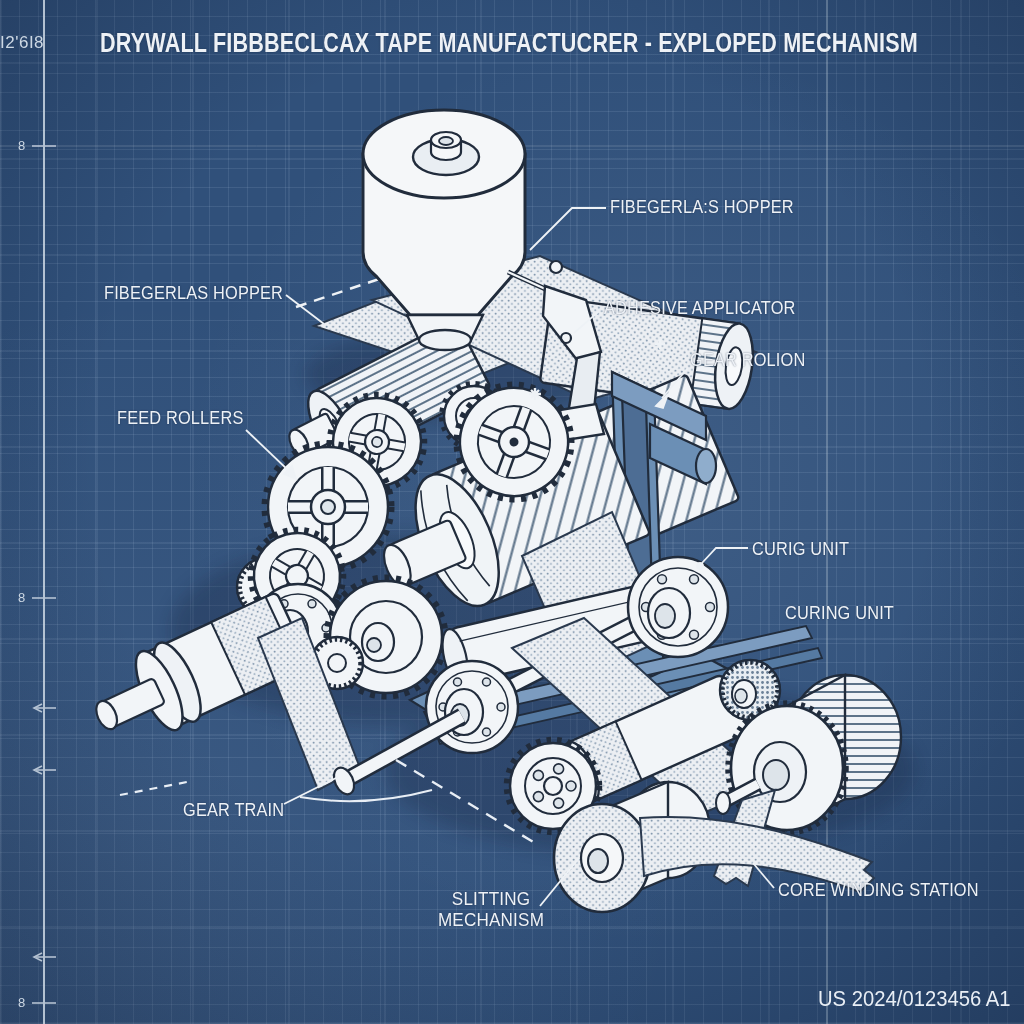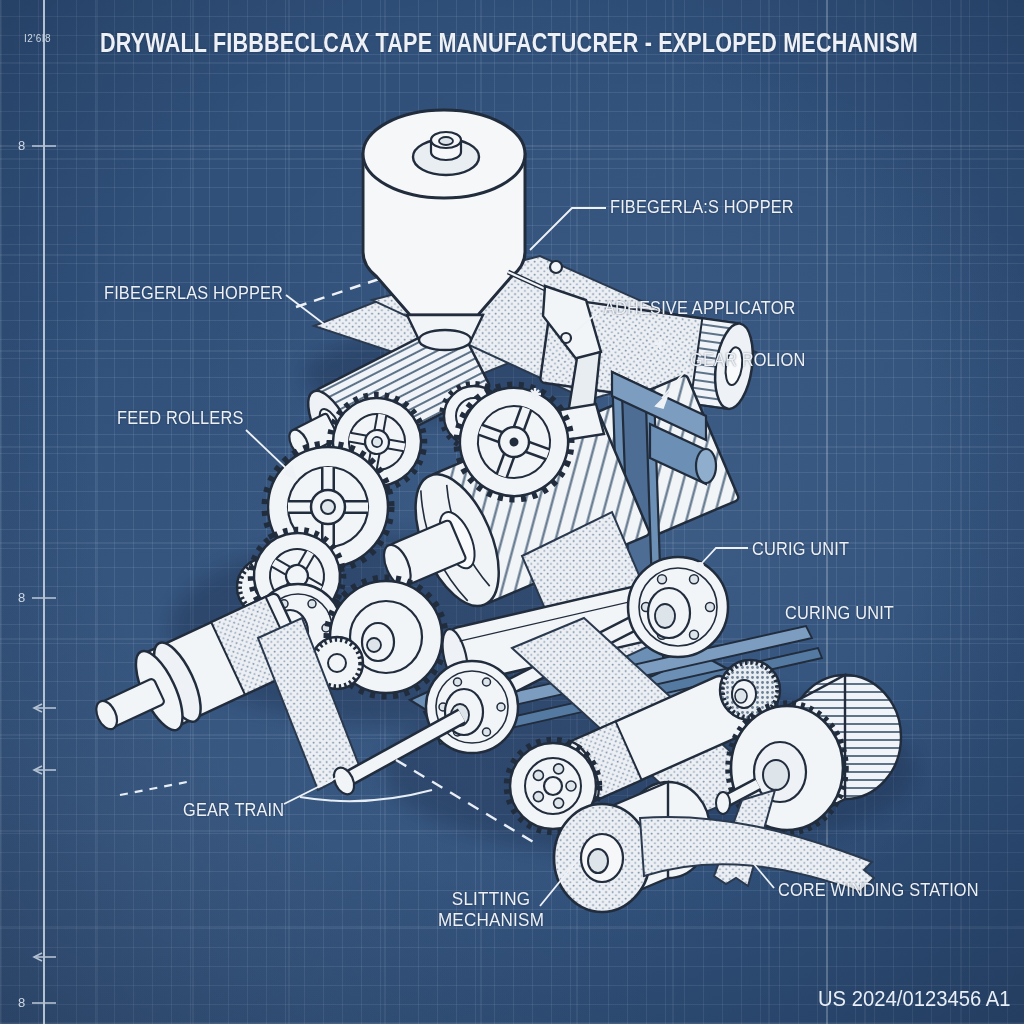--- a/index.html
+++ b/index.html
@@ -15,21 +15,21 @@
       repeating-linear-gradient(90deg, rgba(198,216,238,.09) 0 2px, transparent 2px 96px);
     font-family:"Liberation Sans","DejaVu Sans",sans-serif;}
   svg{position:absolute;left:0;top:0;}
   .lbl{position:absolute;color:#eef2f7;font-size:19px;letter-spacing:.2px;
        white-space:nowrap;transform:scaleX(.86);transform-origin:0 50%;
        text-shadow:0 0 2px rgba(20,35,60,.6);}
   .lbl.center{text-align:center;white-space:normal;transform:scaleX(.9);transform-origin:50% 50%;line-height:21px;}
   #title{position:absolute;left:100px;top:28px;color:#edf1f6;font-size:27px;font-weight:700;
          letter-spacing:.2px;white-space:nowrap;transform:scaleX(.80);transform-origin:0 0;
          text-shadow:0 0 2px rgba(20,35,60,.6);}
-  #corner-mark{position:absolute;left:24px;top:33px;color:#cdd8e4;font-size:10px;letter-spacing:.5px;}
+  #corner-mark{position:absolute;left:0;top:33px;color:#cdd8e4;font-size:17px;letter-spacing:.5px;}
   #patent{position:absolute;left:818px;top:986px;color:#e8eef5;font-size:22px;
           transform:scaleX(.92);transform-origin:0 0;white-space:nowrap;}
   .ruler8{position:absolute;left:18px;color:#cdd8e4;font-size:13px;}
 </style>
 </head>
 <body>
 
 <div id="stage">
 
 <svg width="1024" height="1024" viewBox="0 0 1024 1024">

